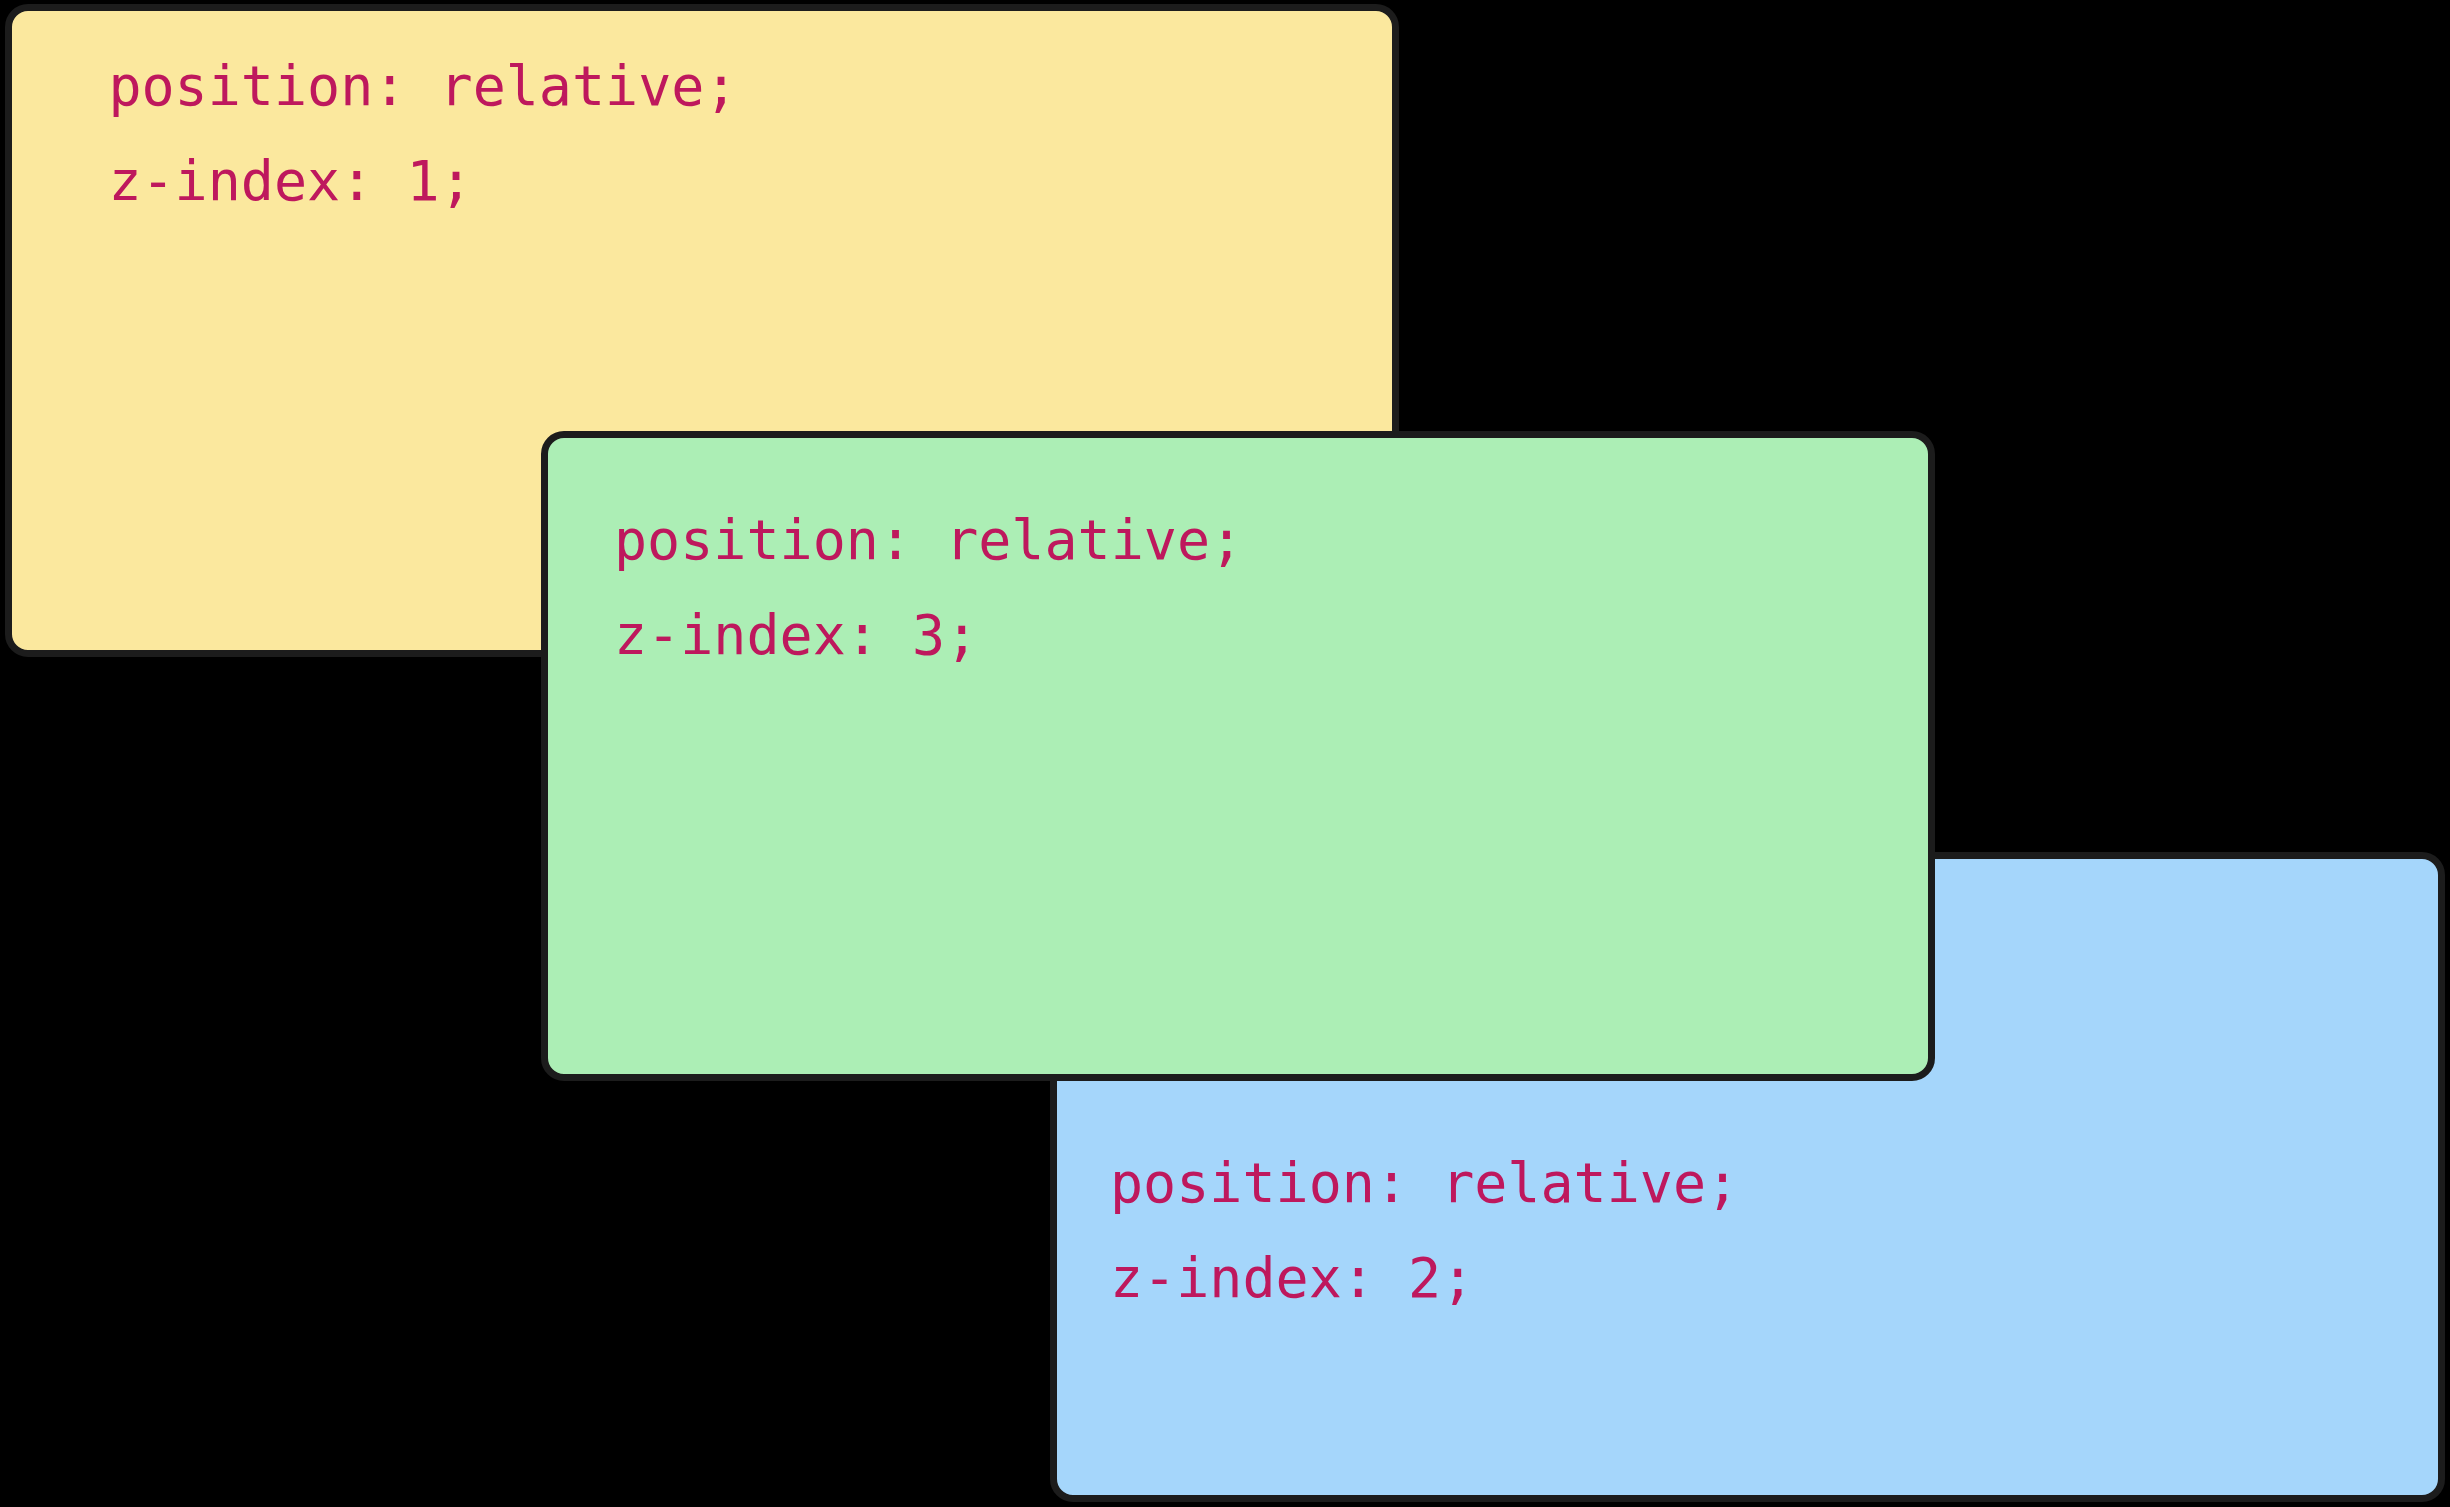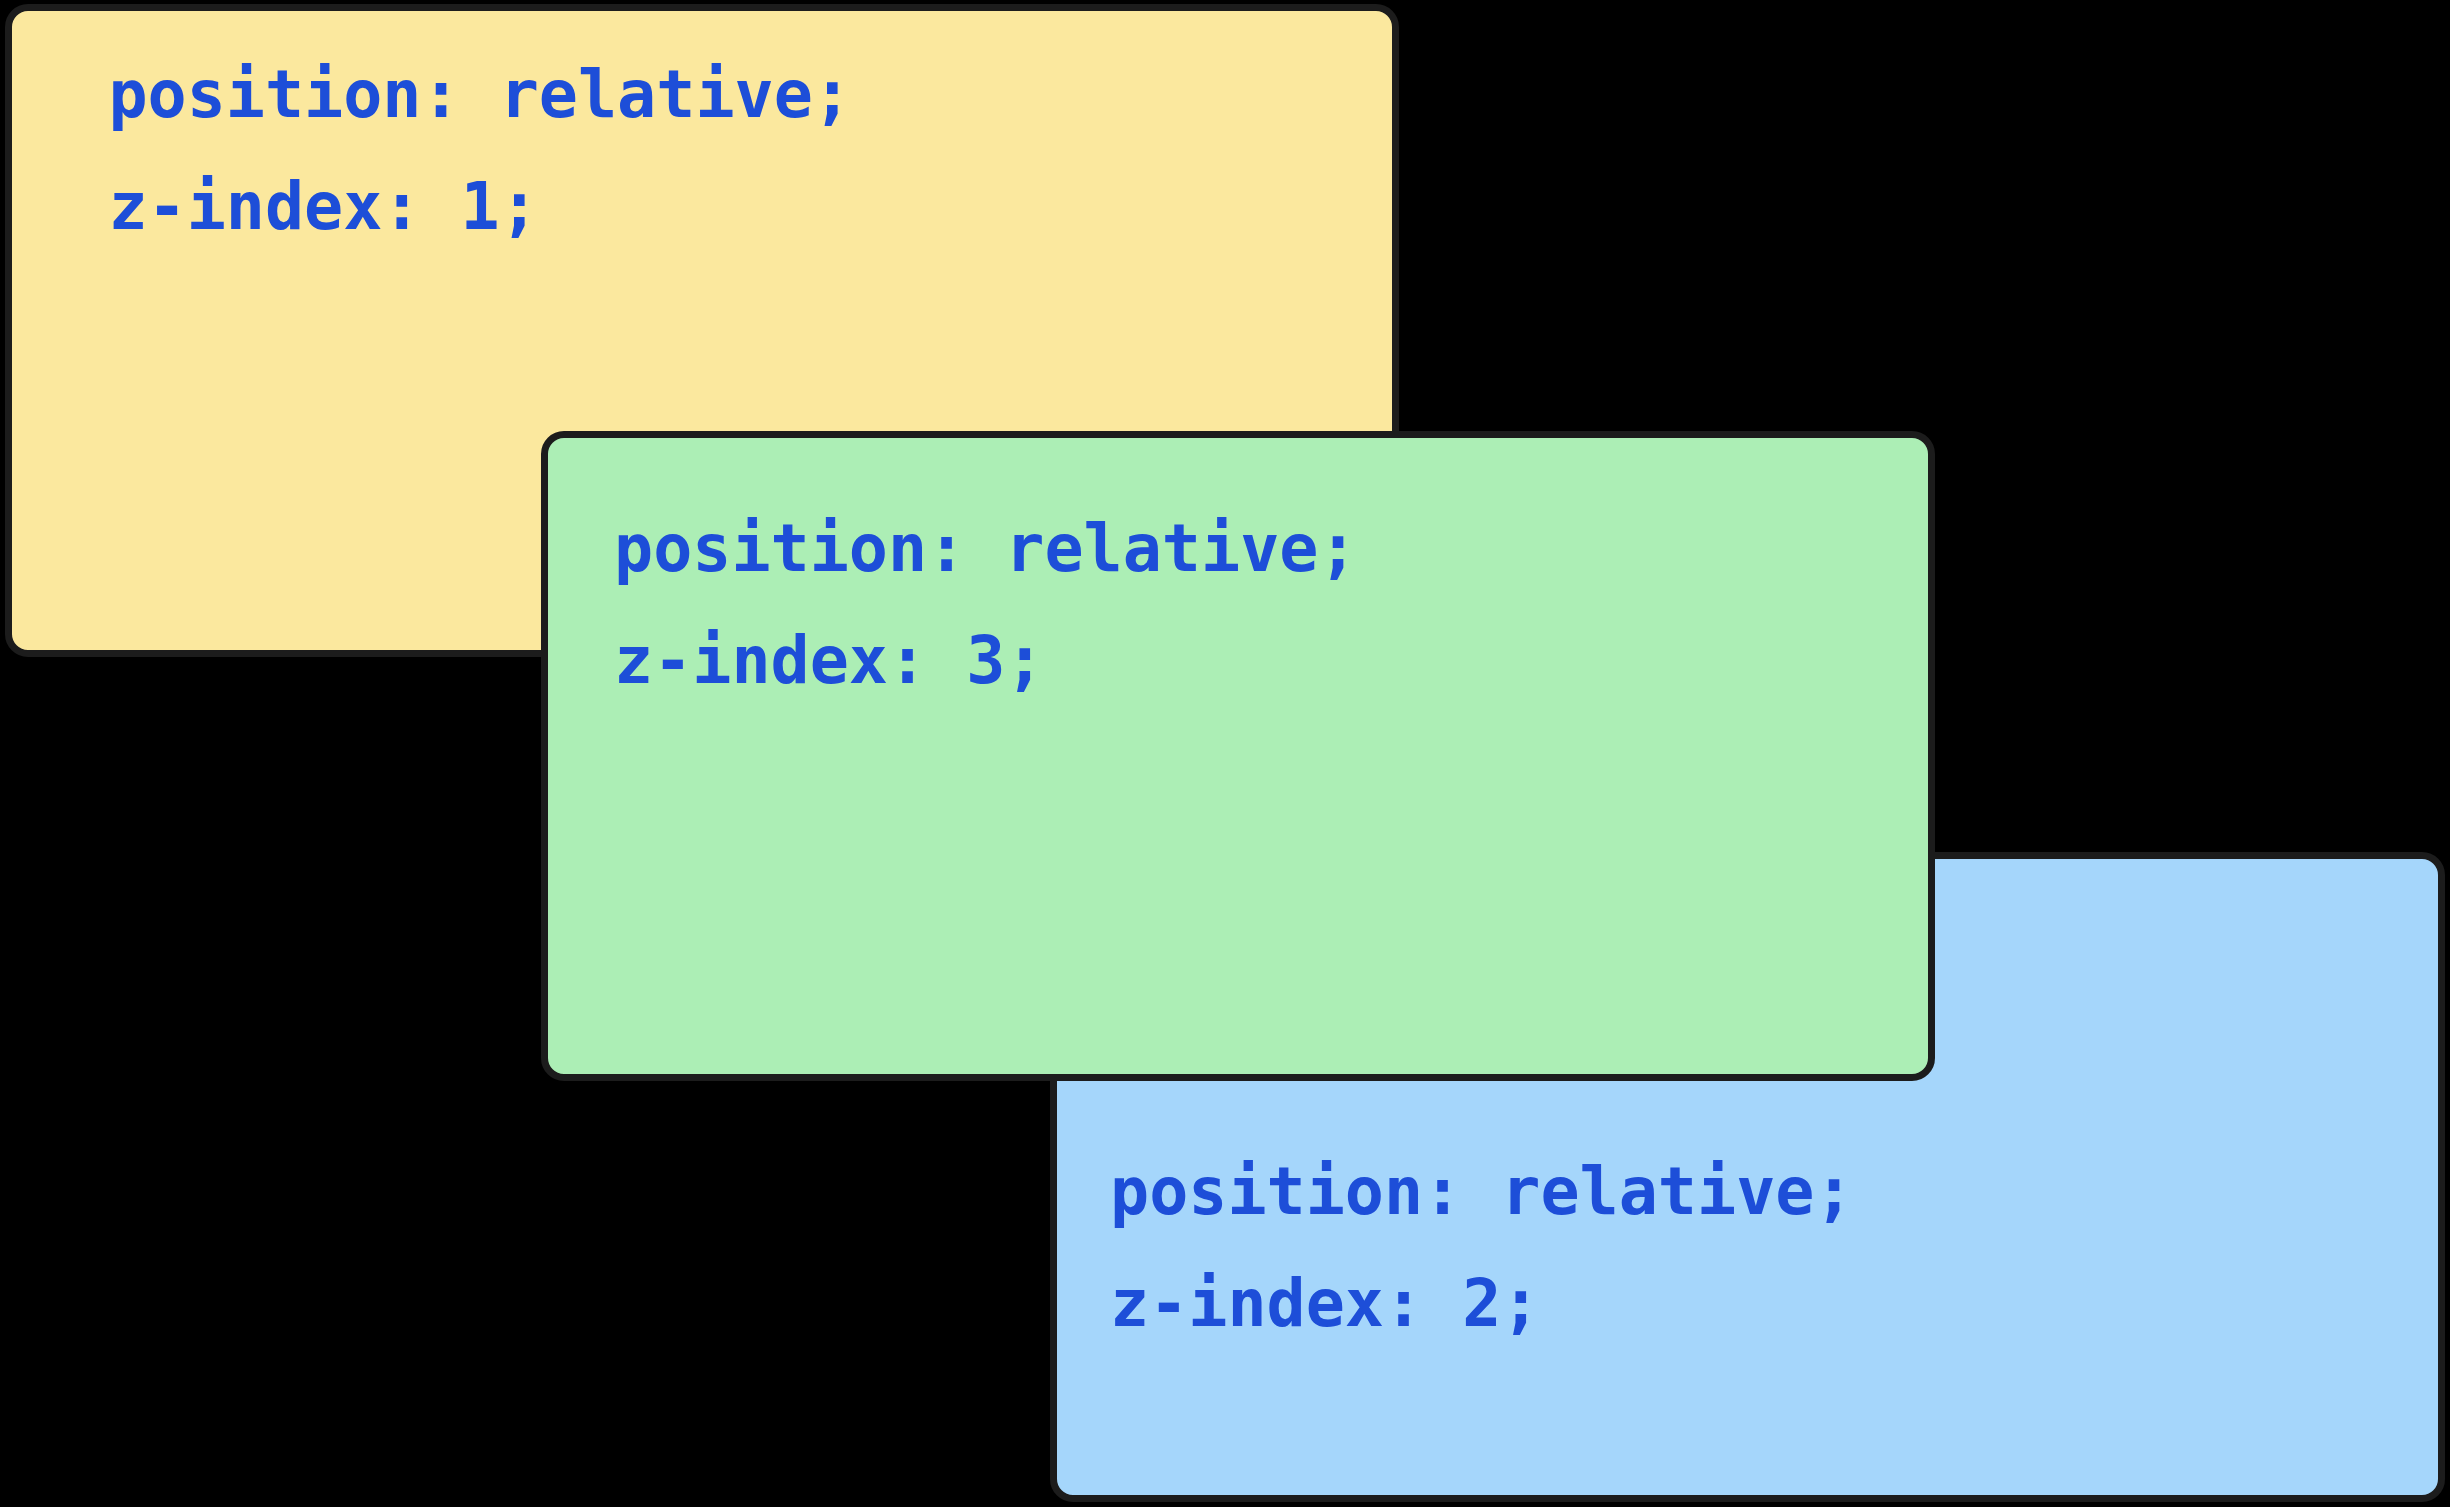--- a/index.html
+++ b/index.html
@@ -23,25 +23,25 @@
     border-radius: 23px;
     overflow: hidden;
   }
 
   .zbox .code {
     position: absolute;
     left: 0;
     top: 0;
     white-space: pre;
     font-family: "DejaVu Sans Mono", "Liberation Mono", monospace;
-    font-size: 65px;
+    font-size: 55px;
     line-height: 1.72;
-    color: #1d4ed8;
+    color: #be185d;
     letter-spacing: 0px;
-    font-weight: 700;
+    font-weight: 400;
   }
 
   
   #box-yellow {
     left: 5.4px;
     top: 4px;
     width: 1394px;
     height: 653px;
     background: #fbe89e;
     z-index: 1;

